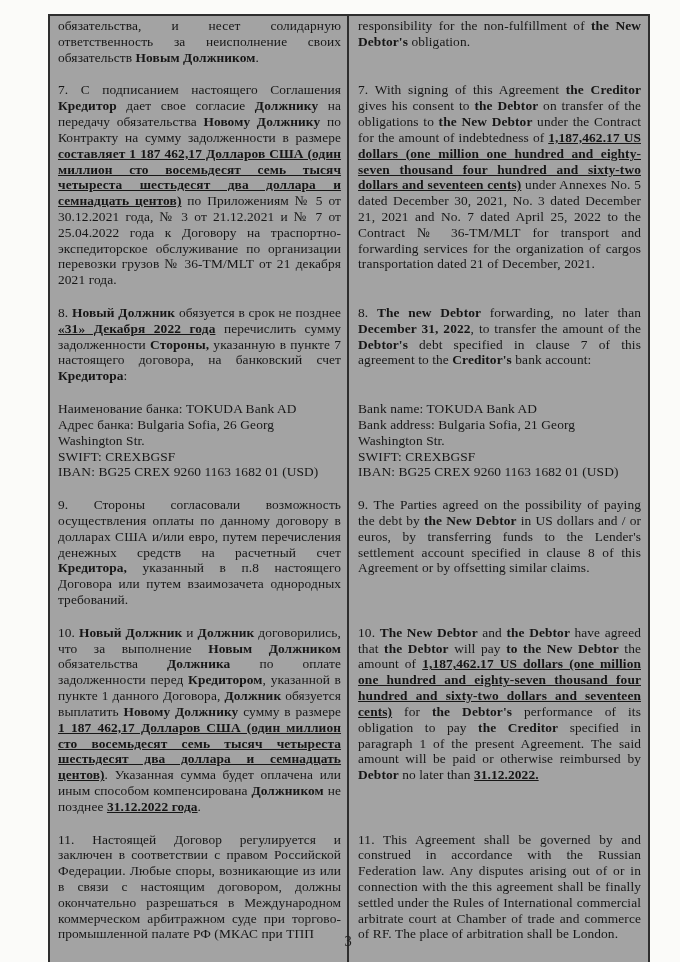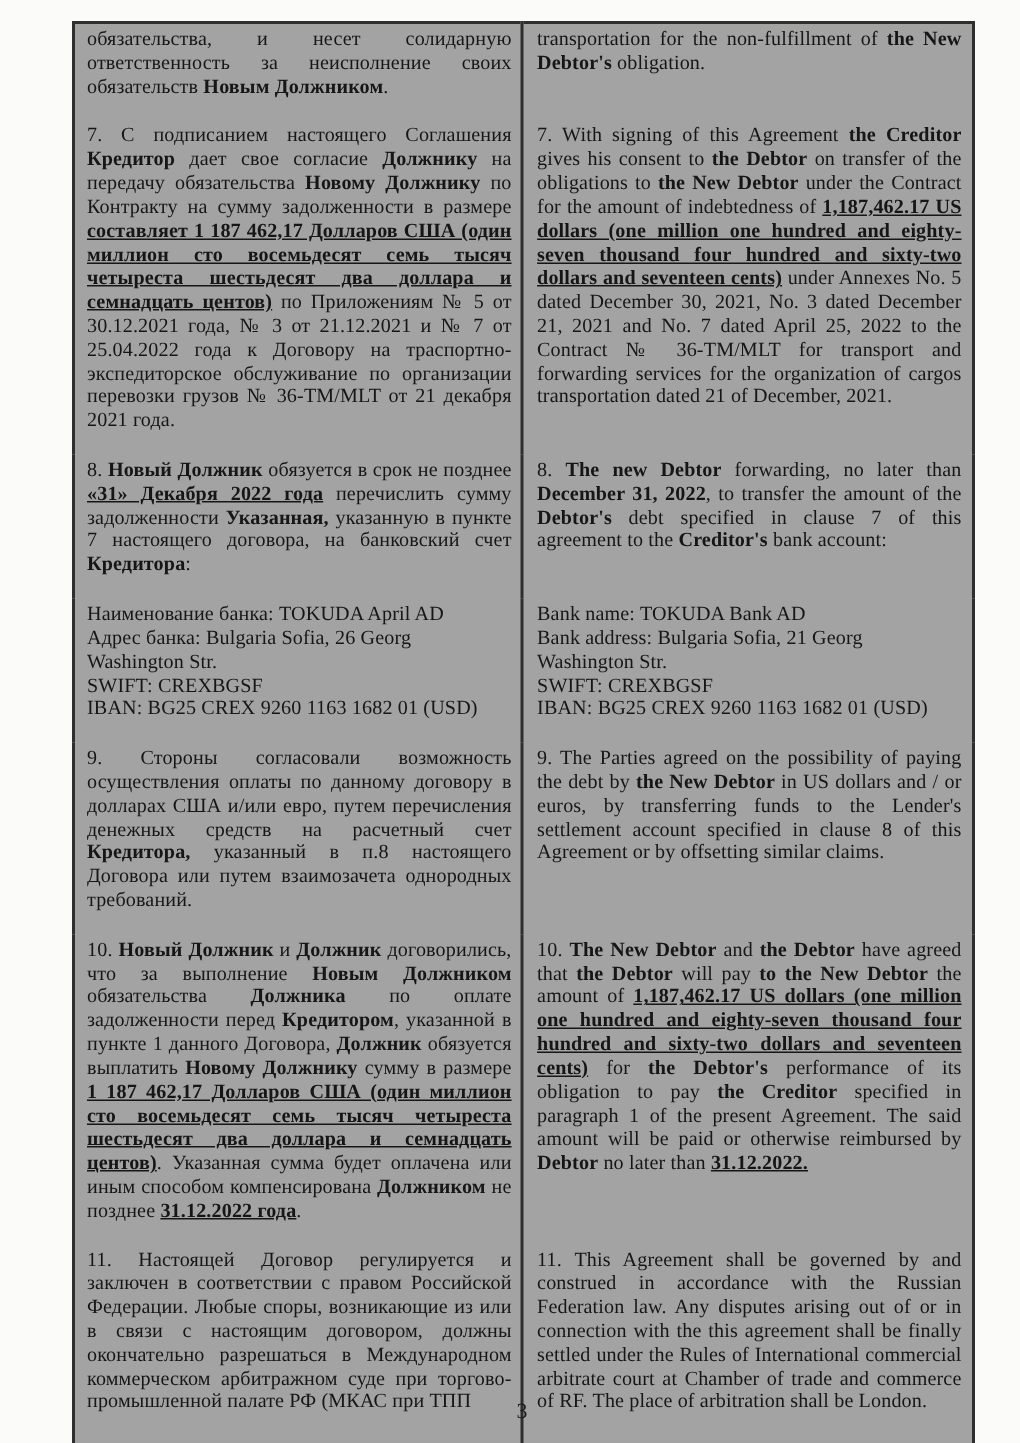--- a/index.html
+++ b/index.html
@@ -60,43 +60,43 @@
 </head>
 <body>
 
 <div class="page">
   <div class="doc-table" id="doc-table">
       <div class="row">
         <div class="cell left">
           <p><span>обязательства, и несет солидарную ответственность за неисполнение своих обязательств </span><span class="b">Новым Должником</span><span>.</span></p>
         </div>
         <div class="cell right">
-          <p><span>transportation for the non-fulfillment of </span><span class="b">the New Debtor's</span><span> obligation.</span></p>
+          <p><span>responsibility for the non-fulfillment of </span><span class="b">the New Debtor's</span><span> obligation.</span></p>
         </div>
       </div>
       <div class="row">
         <div class="cell left">
           <p><span>7. С подписанием настоящего Соглашения </span><span class="b">Кредитор</span><span> дает свое согласие </span><span class="b">Должнику</span><span> на передачу обязательства </span><span class="b">Новому Должнику</span><span> по Контракту на сумму задолженности в размере </span><span class="b u">составляет 1 187 462,17 Долларов США (один миллион сто восемьдесят семь тысяч четыреста шестьдесят два доллара и семнадцать центов)</span><span> по Приложениям № 5 от 30.12.2021 года, № 3 от 21.12.2021 и № 7 от 25.04.2022 года к Договору на траспортно-экспедиторское обслуживание по организации перевозки грузов № 36-TM/MLT от 21 декабря 2021 года.</span></p>
         </div>
         <div class="cell right">
           <p><span>7. With signing of this Agreement </span><span class="b">the Creditor</span><span> gives his consent to </span><span class="b">the Debtor</span><span> on transfer of the obligations to </span><span class="b">the New Debtor</span><span> under the Contract for the amount of indebtedness of </span><span class="b u">1,187,462.17 US dollars (one million one hundred and eighty-seven thousand four hundred and sixty-two dollars and seventeen cents)</span><span> under Annexes No. 5 dated December 30, 2021, No. 3 dated December 21, 2021 and No. 7 dated April 25, 2022 to the Contract № 36-TM/MLT for transport and forwarding services for the organization of cargos transportation dated 21 of December, 2021.</span></p>
         </div>
       </div>
       <div class="row">
         <div class="cell left">
-          <p><span>8. </span><span class="b">Новый Должник</span><span> обязуется в срок не позднее </span><span class="b u">«31» Декабря 2022 года</span><span> перечислить сумму задолженности </span><span class="b">Указанная,</span><span> указанную в пункте 7 настоящего договора, на банковский счет </span><span class="b">Кредитора</span><span>:</span></p>
+          <p><span>8. </span><span class="b">Новый Должник</span><span> обязуется в срок не позднее </span><span class="b u">«31» Декабря 2022 года</span><span> перечислить сумму задолженности </span><span class="b">Стороны,</span><span> указанную в пункте 7 настоящего договора, на банковский счет </span><span class="b">Кредитора</span><span>:</span></p>
         </div>
         <div class="cell right">
           <p><span>8. </span><span class="b">The new Debtor</span><span> forwarding, no later than </span><span class="b">December 31, 2022</span><span>, to transfer the amount of the </span><span class="b">Debtor's</span><span> debt specified in clause 7 of this agreement to the </span><span class="b">Creditor's</span><span> bank account:</span></p>
         </div>
       </div>
       <div class="row">
         <div class="cell left">
           <div class="lines">
-            <div>Наименование банка: TOKUDA April AD</div>
+            <div>Наименование банка: TOKUDA Bank AD</div>
             <div>Адрес банка: Bulgaria Sofia, 26 Georg</div>
             <div>Washington Str.</div>
             <div>SWIFT: CREXBGSF</div>
             <div>IBAN: BG25 CREX 9260 1163 1682 01 (USD)</div>
           </div>
         </div>
         <div class="cell right">
           <div class="lines">
             <div>Bank name: TOKUDA Bank AD</div>
             <div>Bank address: Bulgaria Sofia, 21 Georg</div>

